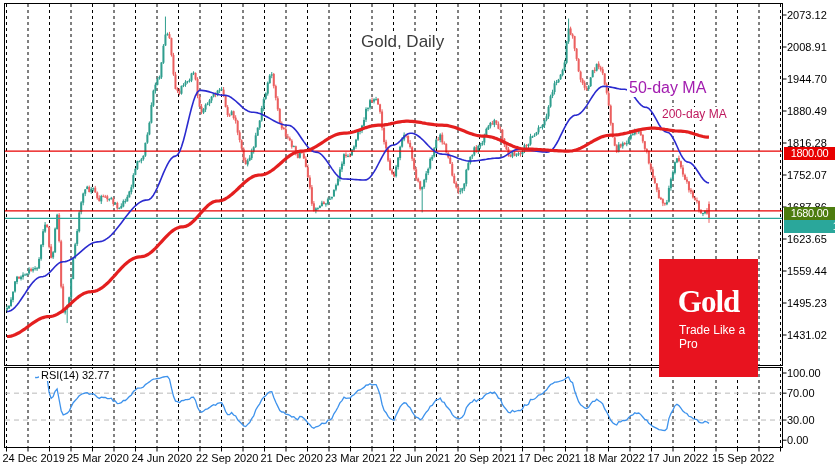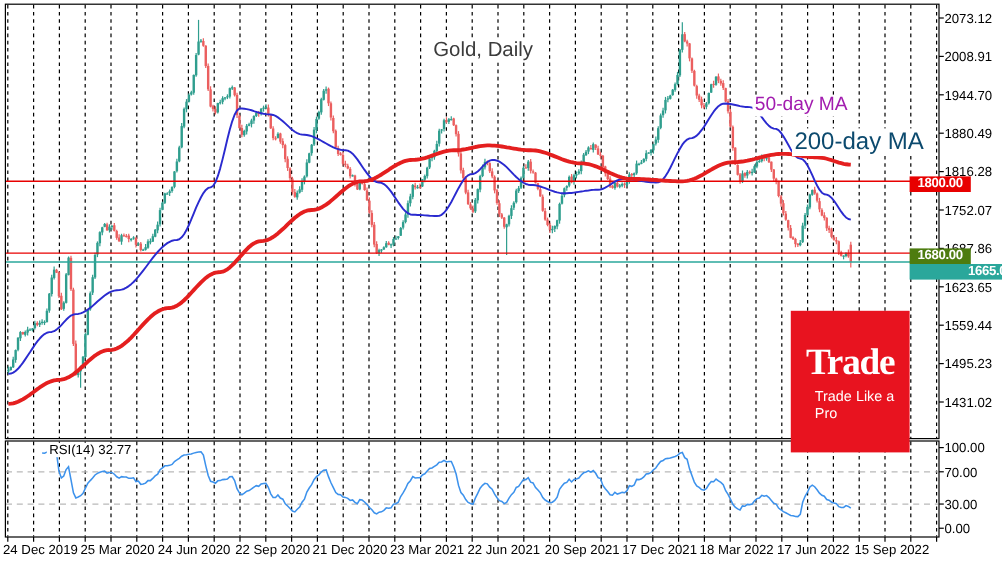--- a/index.html
+++ b/index.html
@@ -2,24 +2,24 @@
 <html><head>
 <meta charset="utf-8">
 <style>
   html,body{margin:0;padding:0;background:#fff;}
   #stage{position:relative;width:835px;height:470px;background:#fff;overflow:hidden;
          font-family:"Liberation Sans","DejaVu Sans",sans-serif;}
   #cv{position:absolute;left:0;top:0;}
   .ovl{position:absolute;white-space:nowrap;}
   .chart-title{left:356px;top:32px;font-size:17px;color:#3b3b3b;background:#fff;padding:0 5px;}
   .lg50{left:627px;top:79px;font-size:16px;color:#a21caf;background:#fff;padding:0 2px;}
-  .lg200{left:660px;top:107px;font-size:20px;color:#0c4a6e;background:#fff;padding:0 2px;}
+  .lg200{left:660px;top:107px;font-size:12px;color:#be185d;background:#fff;padding:0 2px;}
   .rsi-lbl{left:7px;top:369px;font-size:11px;color:#000;background:#fff;padding:0 2px;margin-left:32px;}
-  .tag{position:absolute;left:758px;width:51px;height:13px;color:#fff;font-size:11px;
-       font-weight:bold;text-align:center;line-height:13px;letter-spacing:-0.3px;}
+  .tag{position:absolute;left:784px;width:51px;height:13px;color:#fff;font-size:11px;
+       font-weight:normal;text-align:center;line-height:13px;letter-spacing:-0.3px;}
   .logo{position:absolute;left:659px;top:259px;width:99px;height:118px;background:#e8131f;
         display:flex;flex-direction:column;align-items:center;justify-content:center;}
   .logo .nm{font-family:"Liberation Serif","DejaVu Serif",serif;font-weight:bold;
             font-size:31px;color:#fff;line-height:1;letter-spacing:-1px;}
   .logo .tg{font-size:12px;color:#fff;margin-top:6px;margin-left:20px;}
 </style>
 </head>
 <body>
 
 <div id="stage">
@@ -898,16 +898,16 @@
   <div class="ovl chart-title">Gold, Daily</div>
   <div class="ovl lg50">50-day MA</div>
   <div class="ovl lg200">200-day MA</div>
   <div class="ovl rsi-lbl">RSI(14) 32.77</div>
 
   <div class="tag" style="top: 147.114px; background: rgb(232, 0, 0);">1800.00</div>
   <div class="tag" style="top: 206.918px; background: #4d7c0f;">1680.00</div>
   <div class="tag" style="top: 219.918px; background: rgb(42, 167, 155); padding-left: 42px;">1665.06</div>
 
   <div class="logo">
-    <div class="nm">Trade</div>
+    <div class="nm">Gold</div>
     <div class="tg">Trade Like a Pro</div>
   </div>
 </div>
 
 </body></html>

